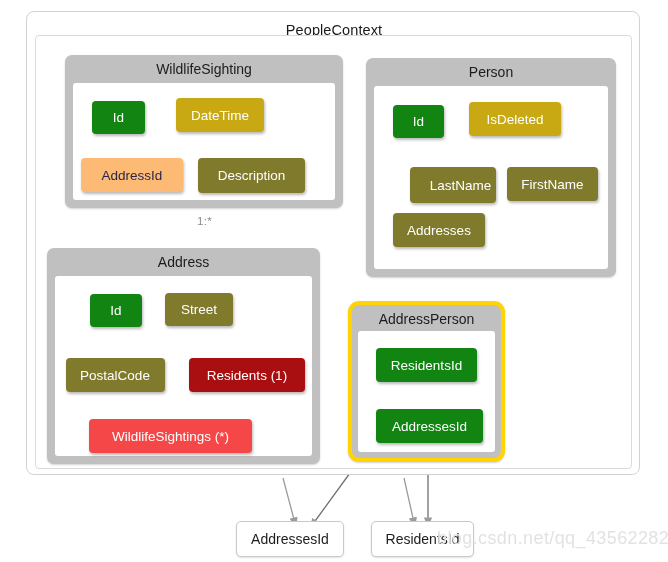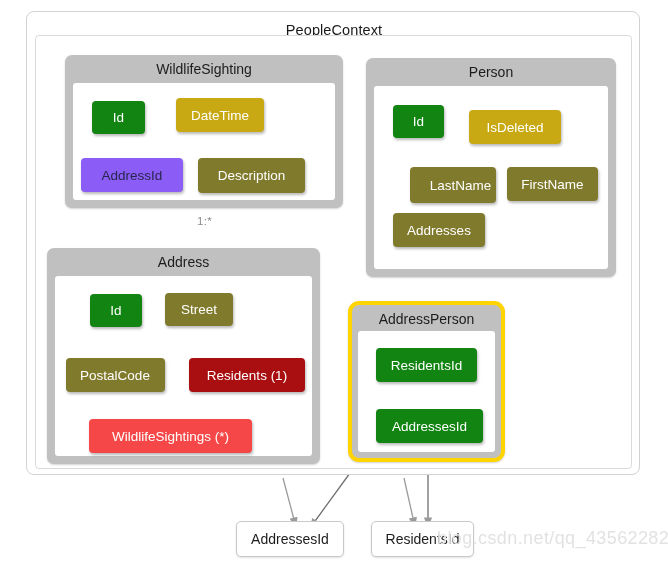--- a/index.html
+++ b/index.html
@@ -89,21 +89,21 @@
     align-items: center;
     justify-content: center;
     white-space: nowrap;
     box-shadow: 1px 2px 3px rgba(0,0,0,.28);
     padding: 0 9px;
     box-sizing: border-box;
   }
   .chip.key        { background: #128412; }
   .chip.gold       { background: #c8a913; }
   .chip.olive      { background: #807a2d; }
-  .chip.lilac      { background: #8b5cf6; color: #27274d; }
+  .chip.lilac      { background: #fdba74; color: #27274d; }
   .chip.darkred    { background: #a90f11; }
   .chip.brightred  { background: #f54747; }
 
   
   .leafbox {
     position: absolute;
     background: #ffffff;
     border: 1px solid #c9c9c9;
     border-radius: 5px;
     display: flex;
@@ -180,21 +180,21 @@
       <span class="chip gold" style="left:103px; top:15px;  width:88px;  height:34px;">DateTime</span>
       <span class="chip lilac" style="left:8px;   top:75px;  width:102px; height:34px;">AddressId</span>
       <span class="chip olive" style="left:125px; top:75px;  width:107px; height:35px;">Description</span>
     </div>
   </div>
 
   <div class="abs entity" style="left:366px; top:58px; width:250px; height:219px;">
     <div class="entity-title">Person</div>
     <div class="entity-body">
       <span class="chip key" style="left:19px;  top:19px;  width:51px;  height:33px;">Id</span>
-      <span class="chip gold" style="left:95px;  top:16px;  width:92px;  height:34px;margin-top:8px;">IsDeleted</span>
+      <span class="chip gold" style="left:95px;  top:16px;  width:92px;  height:34px;">IsDeleted</span>
       <span class="chip olive" style="left:36px;  top:81px;  width:86px;  height:36px;padding-left:24px;">LastName</span>
       <span class="chip olive" style="left:133px; top:81px;  width:91px;  height:34px;">FirstName</span>
       <span class="chip olive" style="left:19px;  top:127px; width:92px;  height:34px;">Addresses</span>
     </div>
   </div>
 
   <div class="abs entity" style="left:47px; top:248px; width:273px; height:216px;">
     <div class="entity-title">Address</div>
     <div class="entity-body">
       <span class="chip key" style="left:35px;  top:18px;  width:52px;  height:33px;">Id</span>

